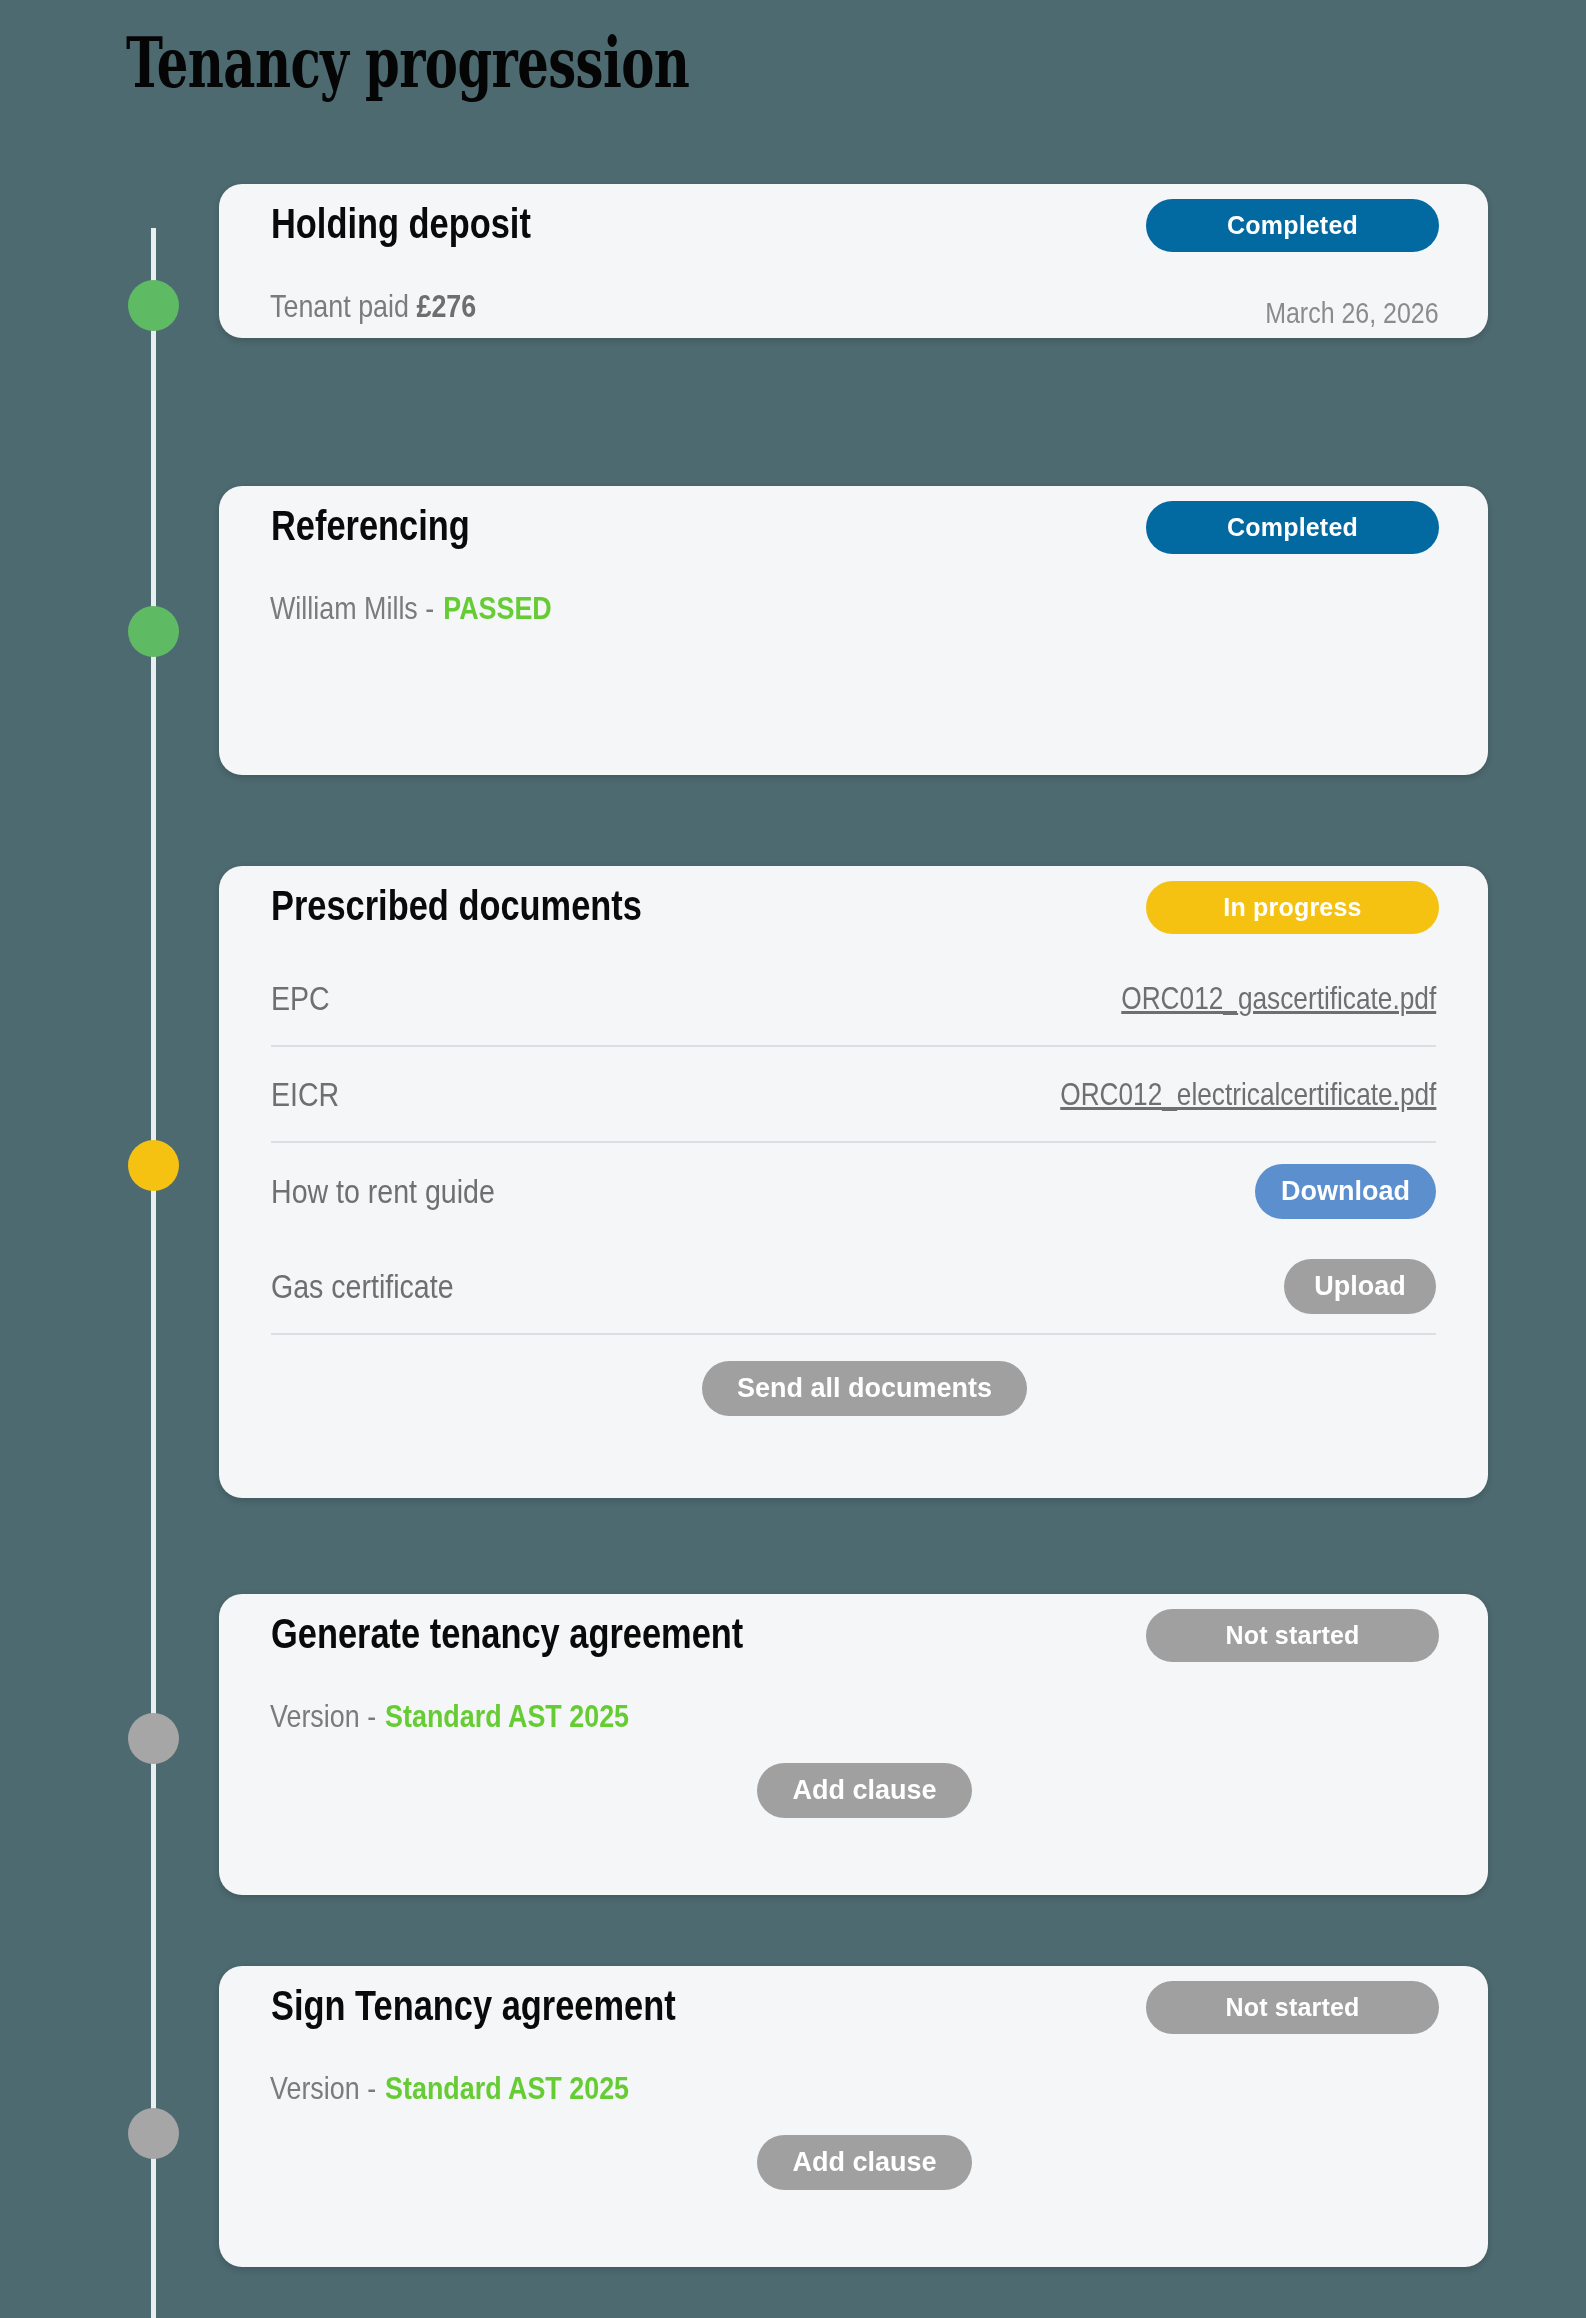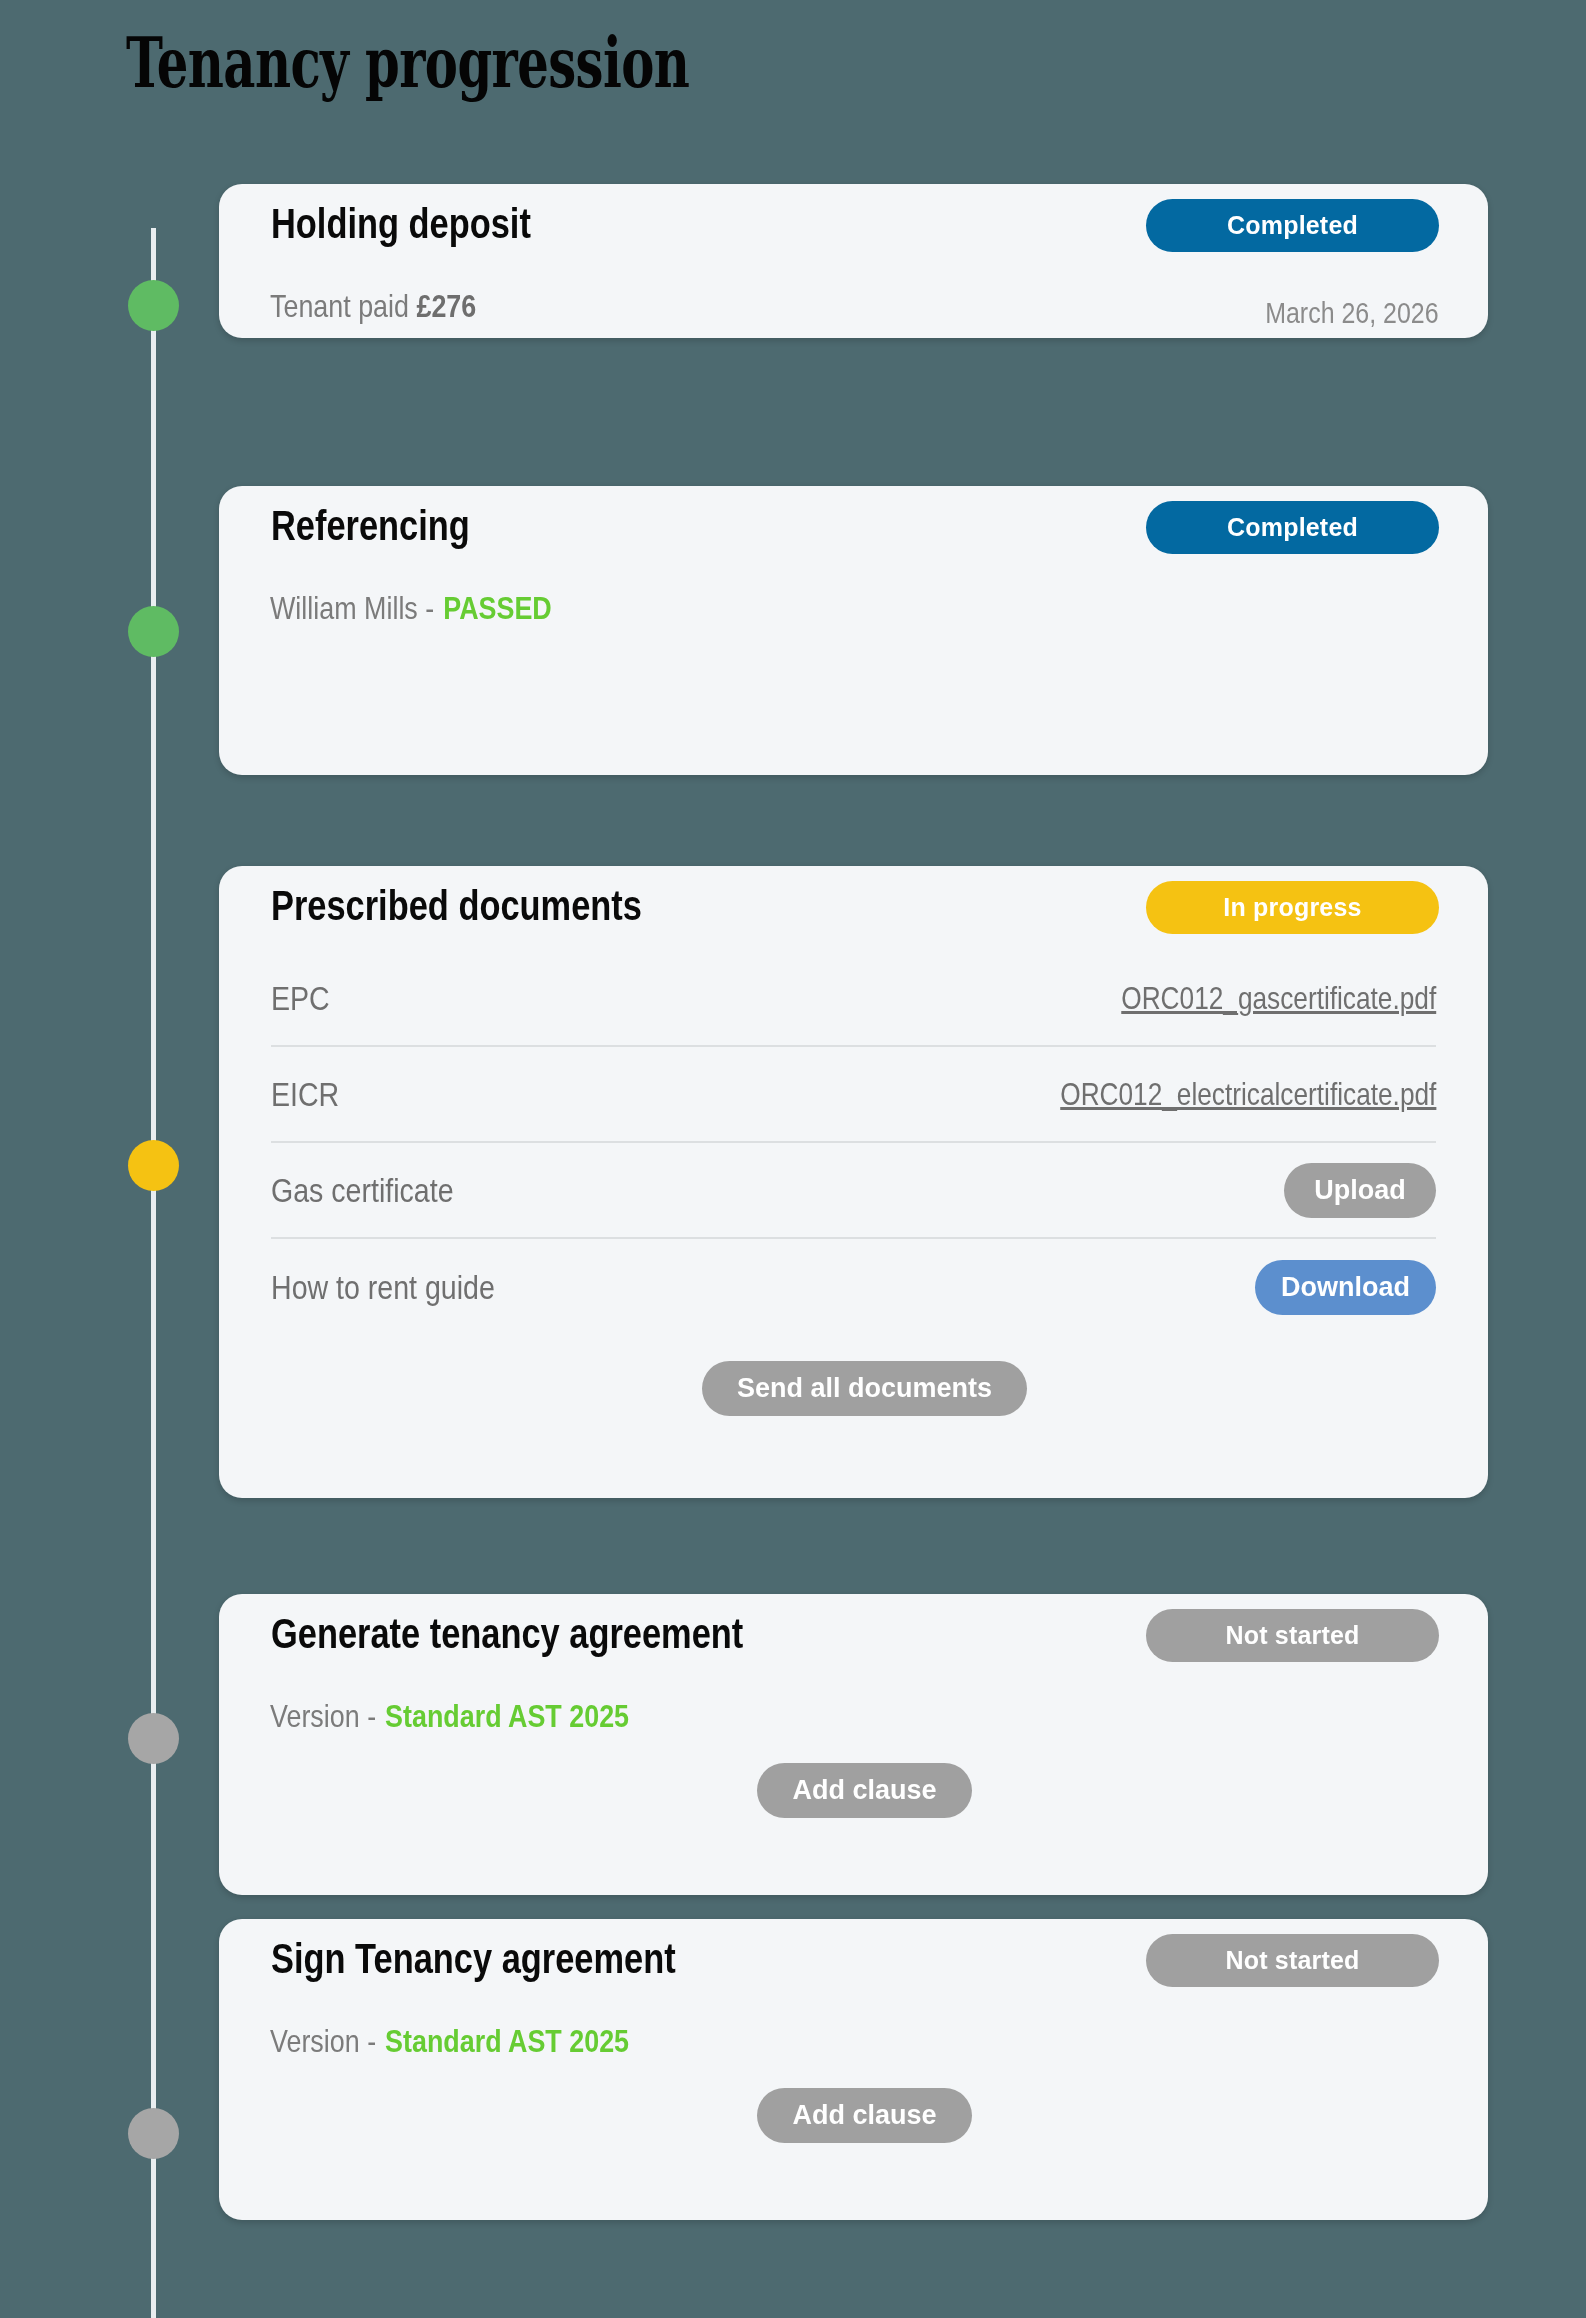--- a/index.html
+++ b/index.html
@@ -236,53 +236,53 @@
 
     <div style="margin-top:9.1px;">
       <div class="doc-row">
         <span class="doc-label">EPC</span>
         <span class="doc-link">ORC012_gascertificate.pdf</span>
       </div>
       <div class="doc-row">
         <span class="doc-label">EICR</span>
         <span class="doc-link">ORC012_electricalcertificate.pdf</span>
       </div>
+      <div class="doc-row last">
+        <span class="doc-label">How to rent guide</span>
+        <span class="doc-action">
+          <button class="pill pill-blue" style="min-width:152px;">Download</button>
+        </span>
+      </div>
       <div class="doc-row">
         <span class="doc-label">Gas certificate</span>
         <span class="doc-action">
           <button class="pill pill-grey" style="min-width:152px;">Upload</button>
         </span>
       </div>
-      <div class="doc-row last">
-        <span class="doc-label">How to rent guide</span>
-        <span class="doc-action">
-          <button class="pill pill-blue" style="min-width:152px;">Download</button>
-        </span>
-      </div>
     </div>
 
     <div class="center-row" style="margin-top:26px;">
       <button class="pill pill-grey" style="padding:0 35px;">Send all documents</button>
     </div>
   </div>
 
   <div class="card" style="top:1594px;height:301px;">
     <div class="card-head">
       <div class="card-title">Generate tenancy agreement</div>
       <div class="badge badge-notstarted">Not started</div>
     </div>
     <div class="sub-row" style="height:44px;">
       <span class="sub-text"><span>Version -</span><span class="version-val">Standard AST 2025</span></span>
     </div>
     <div class="center-row" style="margin-top:26px;">
       <button class="pill pill-grey" style="padding:0 35px;">Add clause</button>
     </div>
   </div>
 
-  <div class="card" style="top:1919px;height:301px;">
+  <div class="card" style="top:1966px;height:301px;">
     <div class="card-head">
       <div class="card-title">Sign Tenancy agreement</div>
       <div class="badge badge-notstarted">Not started</div>
     </div>
     <div class="sub-row" style="height:44px;">
       <span class="sub-text"><span>Version -</span><span class="version-val">Standard AST 2025</span></span>
     </div>
     <div class="center-row" style="margin-top:26px;">
       <button class="pill pill-grey" style="padding:0 35px;">Add clause</button>
     </div>

